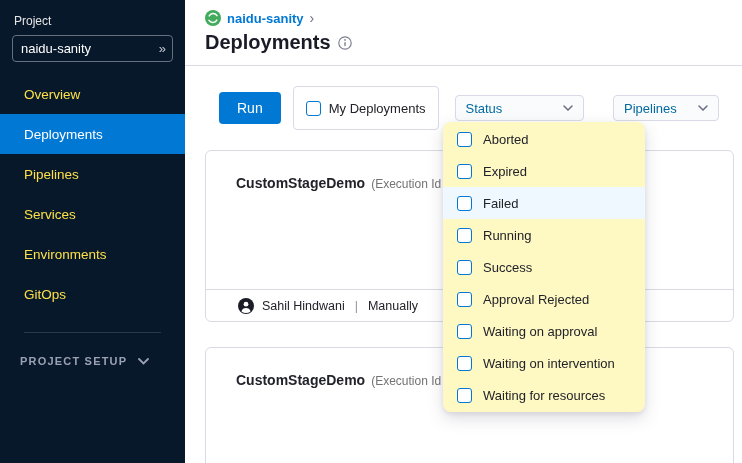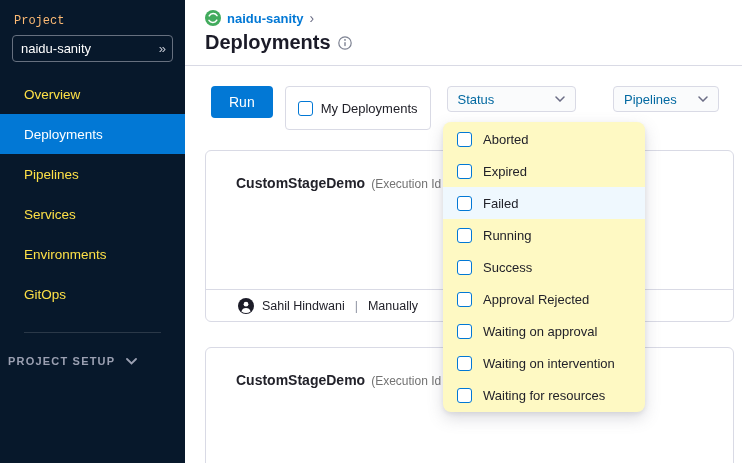--- a/index.html
+++ b/index.html
@@ -9,51 +9,51 @@
     font-family: "Liberation Sans", sans-serif;
     background: #fff;
   }
   .app { display: flex; width: 742px; height: 463px; overflow: hidden; }
 
   
   .sidebar {
     width: 185px; flex-shrink: 0; height: 100%;
     background: #07182b; color: #c9cdd8; position: relative;
   }
-  .project-label { margin: 14px 16px 7px 14px; font-size: 12px; color: #fdba74; font-family: Liberation Mono, monospace; }
+  .project-label { margin: 14px 16px 7px 14px; font-size: 12px; color: #e5e5e5; }
   .project-select {
     margin: 0 12px; height: 27px; border: 1px solid #66707f; border-radius: 4px;
     display: flex; align-items: center; justify-content: space-between;
     padding: 0 8px; color: #fff; font-size: 13px; font-weight: 500; cursor: pointer;
   }
   .dbl-chevron { color: #c3c7d2; font-size: 13px; letter-spacing: -2px; }
   .nav { margin-top: 12px; }
   .nav-item {
     height: 40px; display: flex; align-items: center; padding-left: 24px;
     font-size: 13.5px; color: #fde047; cursor: pointer;
   }
   .nav-item.selected { background: #0278d5; color: #fff; font-weight: 500; }
   .sidebar-divider { margin: 18px 24px 0 24px; border-top: 1px solid rgba(255,255,255,0.14); }
   .project-setup {
-    margin-top: 22px; padding-left: 8px; display: flex; align-items: center; gap: 11px;
+    margin-top: 22px; padding-left: 20px; display: flex; align-items: center; gap: 11px;
     color: #9ba0b2; font-size: 11px; letter-spacing: 1.2px; font-weight: 600; cursor: pointer;
   }
 
   
   .main { flex: 1; position: relative; background: #fff; overflow: hidden; }
   .header { padding: 10px 0 0 20px; }
   .breadcrumb { display: flex; align-items: center; gap: 6px; }
   .crumb-link { font-size: 13px; color: #0278d5; font-weight: 600; text-decoration: none; cursor: pointer; }
   .crumb-sep { color: #6b6d85; font-size: 14px; }
   .title-row { margin-top: 5px; display: flex; align-items: center; gap: 7px; }
   .page-title { margin: 0; font-size: 20px; font-weight: 700; color: #1b1b28; }
   .header-divider { margin-top: 11px; border-top: 1px solid #d9dae5; }
 
   
-  .toolbar { display: flex; align-items: flex-start; padding: 20px 23px 0 26px; }
+  .toolbar { display: flex; align-items: center; padding: 20px 23px 0 34px; }
   .run-btn {
     height: 32px; padding: 0 18px; background: #0278d5; color: #fff; border: none;
     border-radius: 4px; font-size: 14px; font-weight: 500; cursor: pointer;
     font-family: "Liberation Sans", sans-serif;
   }
   .chk-btn {
     margin-left: 12px; height: 44px; padding: 0 12px; background: #fff;
     border: 1px solid #d9dae5; border-radius: 4px; display: flex; align-items: center;
     gap: 8px; font-size: 13px; color: #22222a; font-weight: 500; cursor: pointer;
     font-family: "Liberation Sans", sans-serif;

